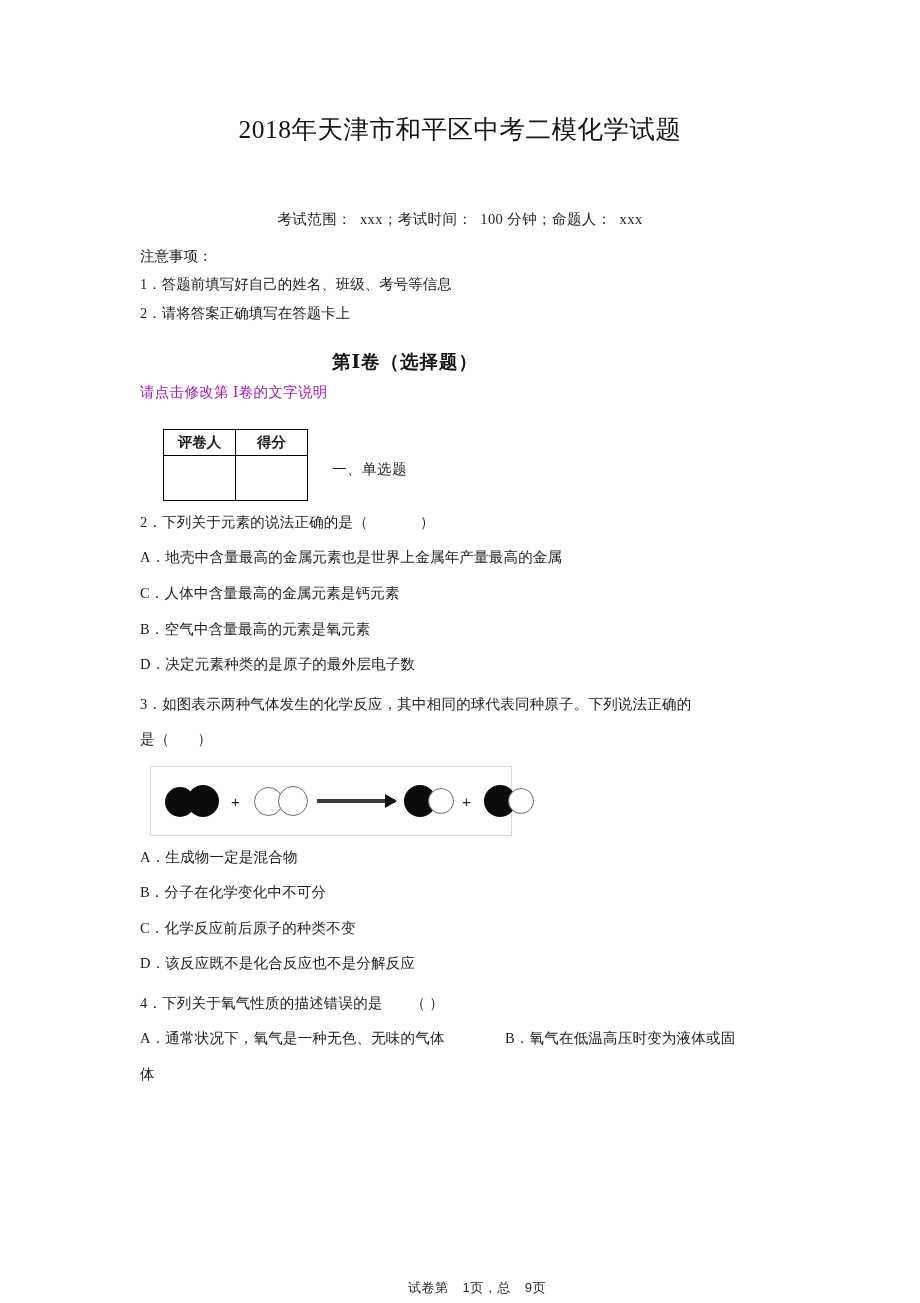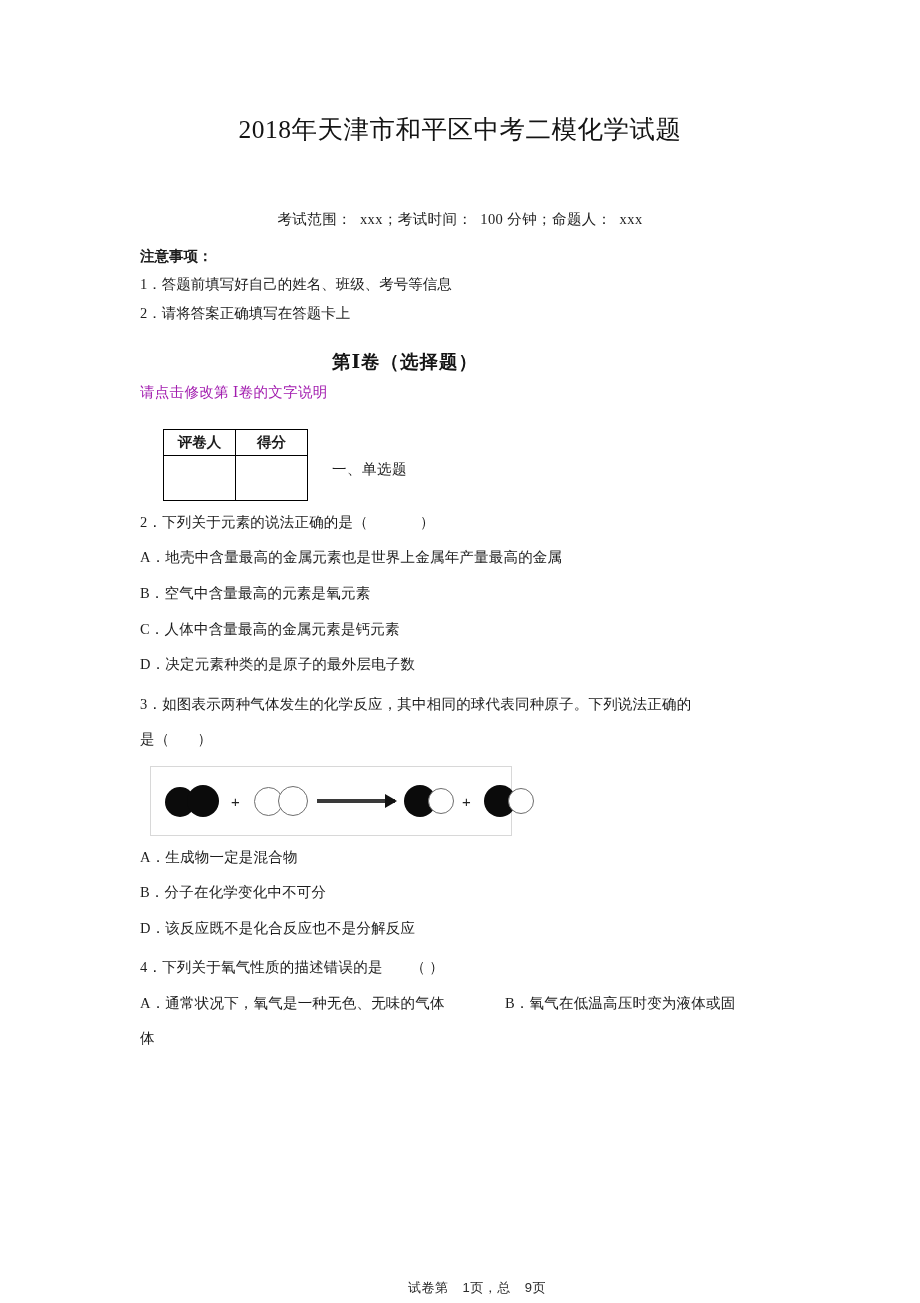--- a/index.html
+++ b/index.html
@@ -50,21 +50,20 @@
 
   
   .notice {
     margin: 0;
     padding-top: 14px;
   }
   .notice-head {
     font-size: 14.5px;
     color: #1c1c1c;
     line-height: 1.9;
-    font-weight: bold;
   }
   .notice-item {
     font-size: 14.5px;
     color: #1c1c1c;
     line-height: 1.95;
   }
 
   
   .section-heading {
     margin: 0;
@@ -243,22 +242,22 @@
       </tr>
     </tbody>
       </table>
     <div class="group-label">一、单选题</div>
   </div>
 
 
   <div class="q-block">
     <div class="q-stem"><span>2．</span><span>下列关于元素的说法正确的是（</span><span class="gap-sm"></span><span>）</span></div>
     <div class="q-opt">A．地壳中含量最高的金属元素也是世界上金属年产量最高的金属</div>
+    <div class="q-opt">C．人体中含量最高的金属元素是钙元素</div>
     <div class="q-opt">B．空气中含量最高的元素是氧元素</div>
-    <div class="q-opt">C．人体中含量最高的金属元素是钙元素</div>
     <div class="q-opt">D．决定元素种类的是原子的最外层电子数</div>
   </div>
 
   <div class="q-block">
     <div class="q-stem-wrap"><span>3．</span><span>如图表示两种气体发生的化学反应，其中相同的球代表同种原子。下列说法正确的</span></div>
     <div class="q-stem-wrap"><span>是（</span><span class="gap-xs"></span><span>）</span></div>
 
     <div class="figure-box">
 
       <div class="mol" style="left:14px; width:58px; height:32px;">
@@ -281,20 +280,21 @@
       <span class="plus" style="left:311px;">+</span>
 
       <div class="mol" style="left:333px; width:52px; height:32px;">
         <div class="atom black" style="left:0px; top:0px; width:32px; height:32px;"></div>
         <div class="atom white" style="left:24px; top:3px; width:26px; height:26px;"></div>
       </div>
     </div>
 
     <div class="q-opt">A．生成物一定是混合物</div>
     <div class="q-opt">B．分子在化学变化中不可分</div>
+    <div class="q-opt">C．化学反应前后原子的种类不变</div>
     <div class="q-opt">D．该反应既不是化合反应也不是分解反应</div>
   </div>
 
   <div class="q-block">
     <div class="q-stem"><span>4．</span><span>下列关于氧气性质的描述错误的是</span><span class="gap-xs"></span><span>（ ）</span></div>
     <div class="q-opt-pair"><span>A．通常状况下，氧气是一种无色、无味的气体</span><span class="right-opt">B．氧气在低温高压时变为液体或固</span></div>
     <div class="q-opt">体</div>
   </div>
 
   <div class="footer"><span>试卷第</span><span class="gap-tiny"></span><span class="n">1</span><span>页，总</span><span class="gap-tiny"></span><span class="n">9</span><span>页</span></div>

